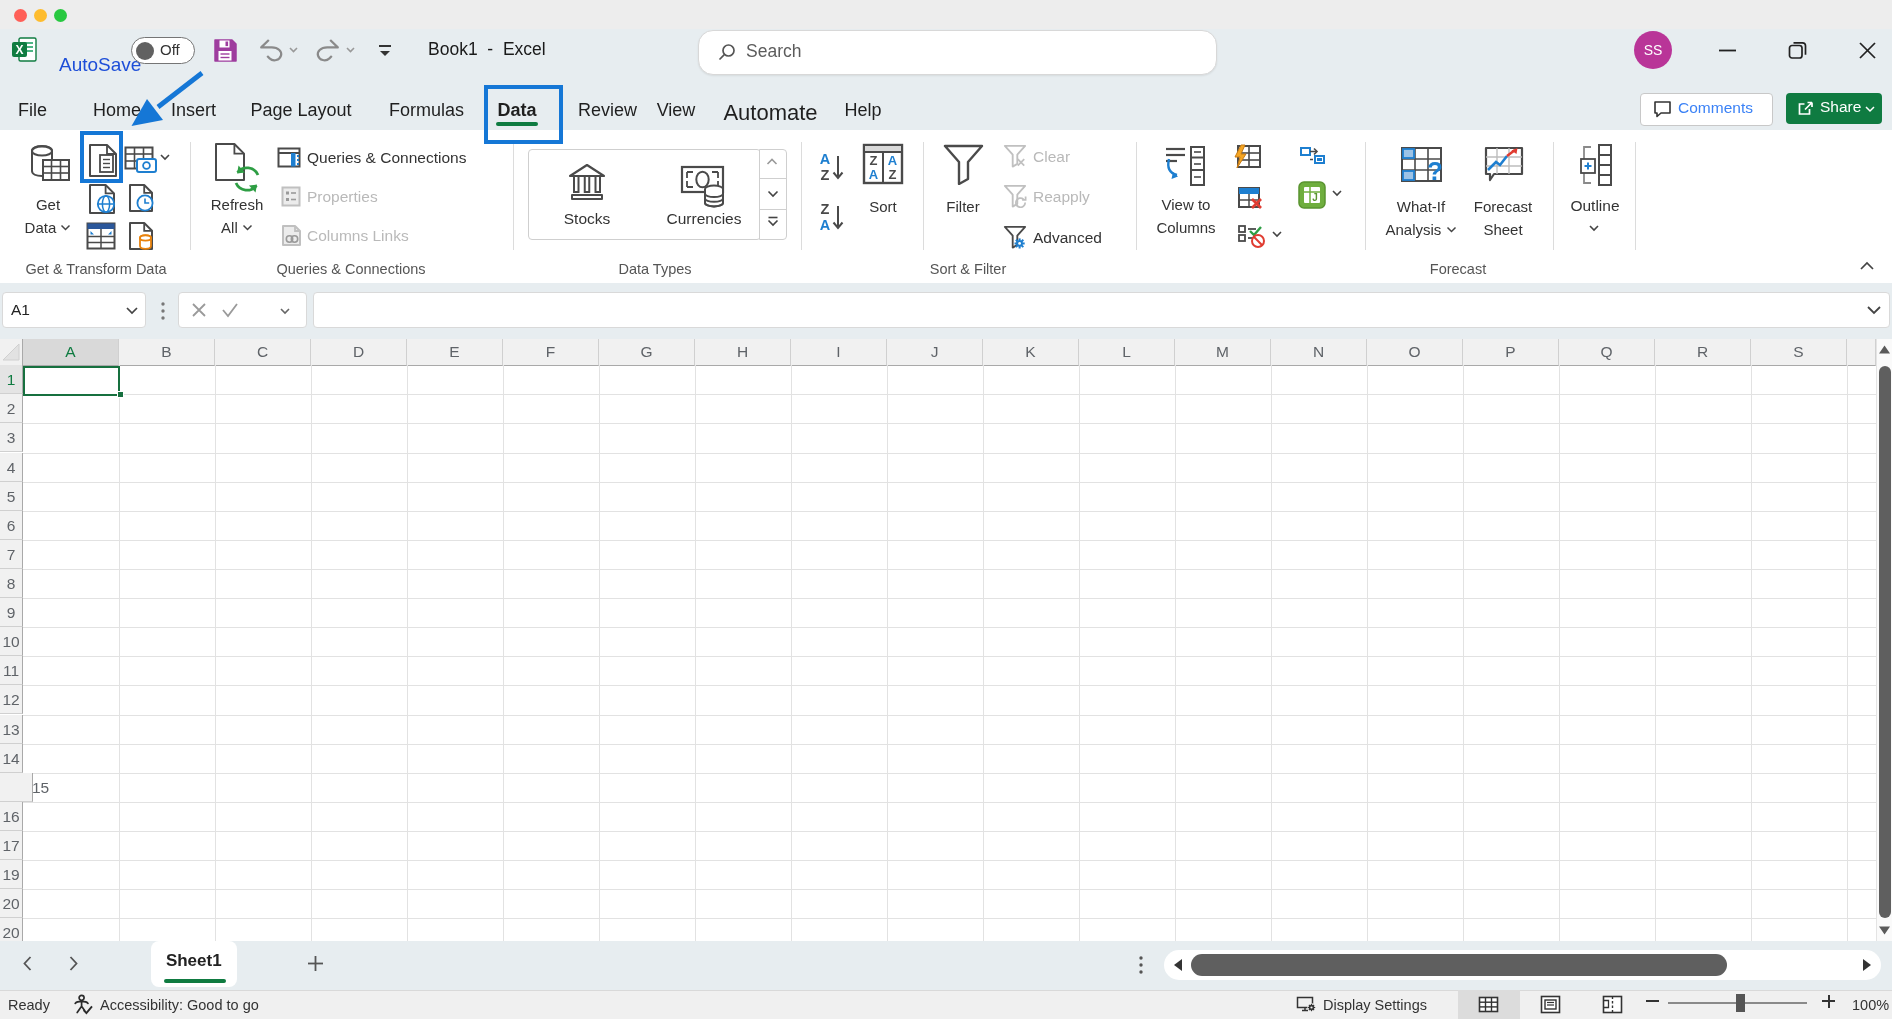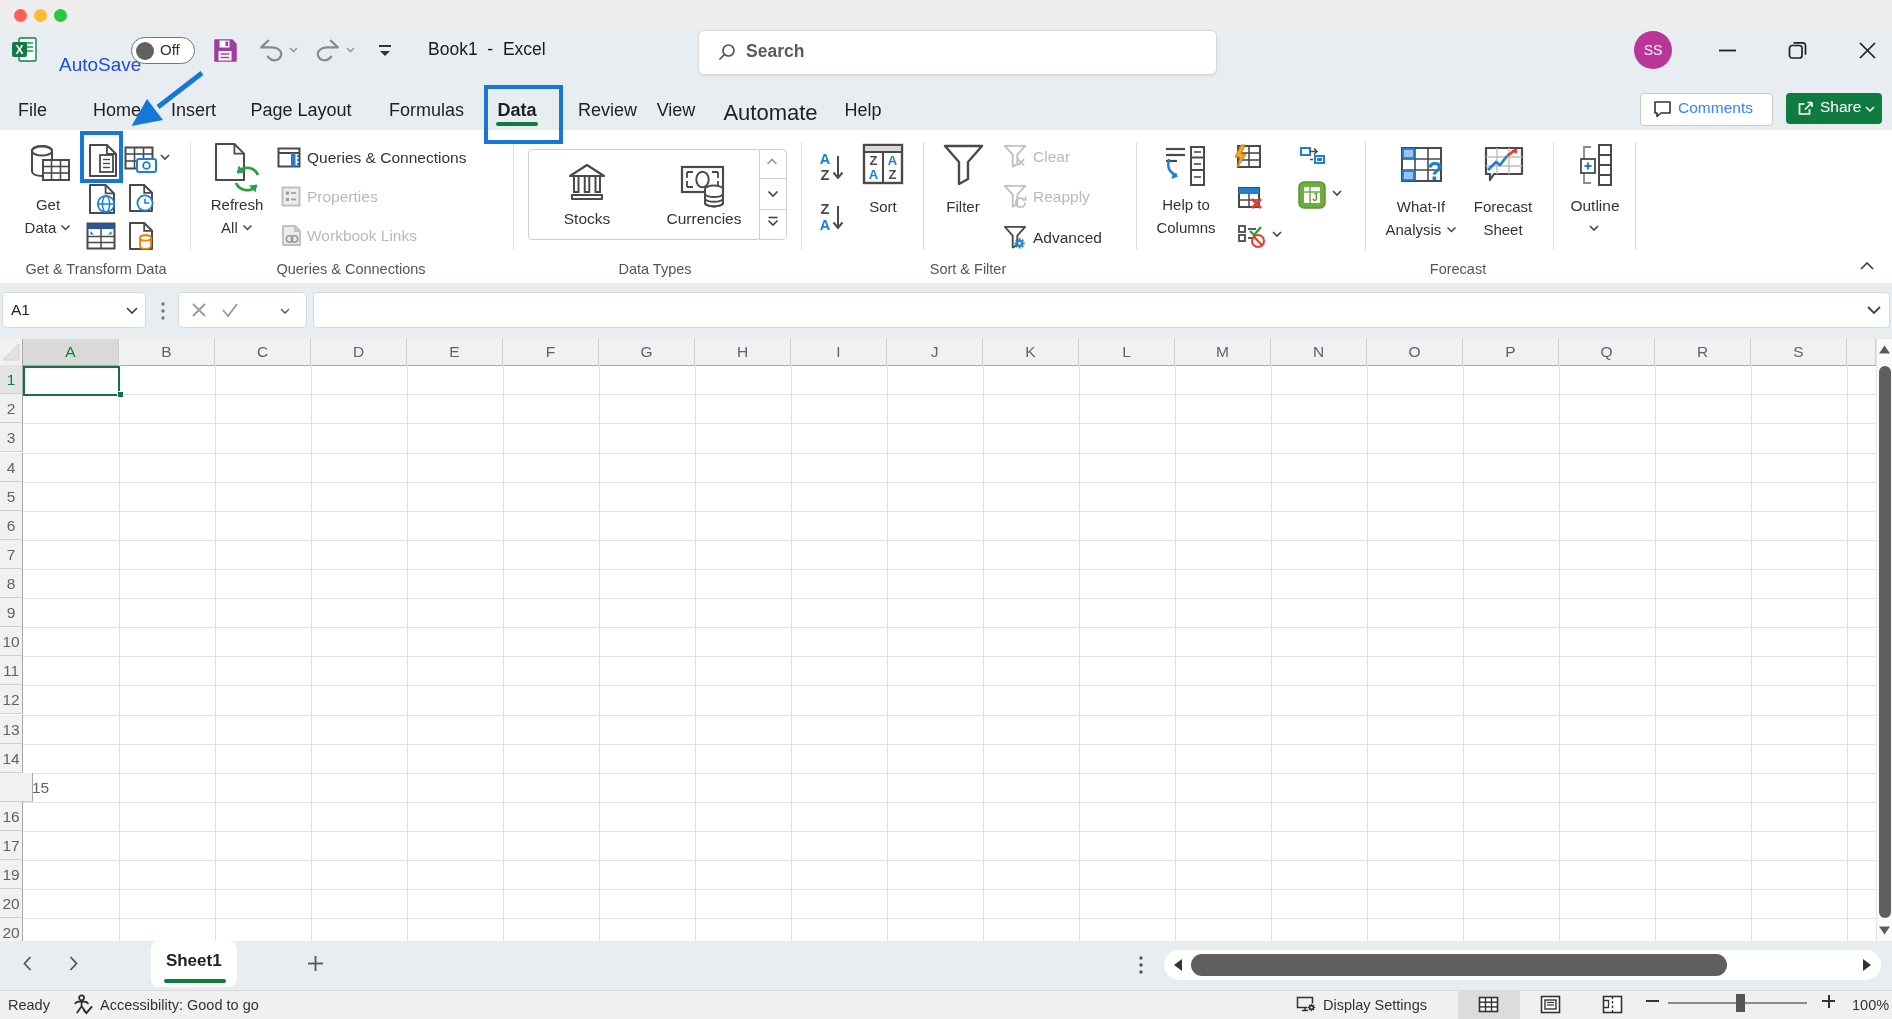--- a/index.html
+++ b/index.html
@@ -69,21 +69,21 @@
       <path d="M2 2 l3.5 3.5 L9 2" class="chev" style="stroke:#999"></path>
     </svg>
   </div>
 <div class="ic" style="left:377px;top:44px;">
     <svg width="16" height="15" viewBox="0 0 16 15">
 <line x1="2" y1="2" x2="14" y2="2" stroke="#333" stroke-width="2"></line>
 <path d="M3 7 l5 5 l5 -5" fill="#333"></path>
     </svg>
   </div>
 <div class="ab" style="left:428px;top:39px;font-size:17.5px;color:#1a1a1a;">Book1&nbsp; -&nbsp; Excel</div>
-<div class="ab" style="left:698px;top:30px;width:517px;height:43px;background:#fff;border:1px solid #d8d8d8;border-radius:6px;box-shadow:0 1px 2px rgba(0,0,0,.08);font-weight:bold;">
+<div class="ab" style="left:698px;top:30px;width:517px;height:43px;background:#fff;border:1px solid #d8d8d8;border-radius:15px;box-shadow:0 1px 2px rgba(0,0,0,.08);">
 <svg width="20" height="20" viewBox="0 0 20 20" style="position:absolute;left:18px;top:11px;">
 <circle cx="11.5" cy="8.5" r="5.5" fill="none" stroke="#555" stroke-width="1.7"></circle>
 <line x1="7.3" y1="12.7" x2="2.5" y2="17.5" stroke="#555" stroke-width="1.7"></line>
     </svg>
 <div class="ab" style="left:47px;top:10px;font-size:17.5px;color:#5c5c5c;">Search</div>
   </div>
 <div class="ab" style="left:1634px;top:31px;width:38px;height:38px;border-radius:50%;background:#b93598;color:#fff;font-size:14px;text-align:center;line-height:38px;">SS</div>
 <div class="ic" style="left:1717px;top:40px;">
     <svg width="21" height="21" viewBox="0 0 21 21">
 <line x1="2" y1="10.5" x2="19" y2="10.5" stroke="#222" stroke-width="1.8"></line>
@@ -264,21 +264,21 @@
   </div>
 <div class="itxt gray" style="left:307px;top:189px;font-size:15.5px;">Properties</div>
 <div class="ic" style="left:281px;top:224px;">
     <svg width="22" height="23" viewBox="0 0 22 23">
 <path d="M2 2 h12 l5 5 v14 h-17z" fill="#ececec" stroke="#c0c0c0" stroke-width="2" stroke-linejoin="round"></path>
 <path d="M14 2 v5 h5" fill="none" stroke="#c0c0c0" stroke-width="1.8"></path>
 <circle cx="8.5" cy="15" r="3.2" fill="none" stroke="#9a9a9a" stroke-width="1.6"></circle>
 <circle cx="13.5" cy="15" r="3.2" fill="none" stroke="#9a9a9a" stroke-width="1.6"></circle>
 </svg>
   </div>
-<div class="itxt gray" style="left:307px;top:228px;font-size:15.5px;">Workbook Links</div>
+<div class="itxt gray" style="left:307px;top:228px;font-size:15.5px;">Columns Links</div>
 <div class="ab" style="left:528px;top:149px;width:231px;height:89px;background:#fff;border:1px solid #cfcfcf;border-radius:4px;"></div>
 <div class="ic" style="left:566px;top:161px;">
     <svg width="42" height="42" viewBox="0 0 42 42">
 <path d="M21 4 L38 15 H4 Z" fill="#fff" stroke="#4a4a4a" stroke-width="2.2" stroke-linejoin="round"></path>
 <rect x="8" y="15" width="4.5" height="16" fill="#fff" stroke="#4a4a4a" stroke-width="2"></rect>
 <rect x="18.75" y="15" width="4.5" height="16" fill="#fff" stroke="#4a4a4a" stroke-width="2"></rect>
 <rect x="29.5" y="15" width="4.5" height="16" fill="#fff" stroke="#4a4a4a" stroke-width="2"></rect>
 <path d="M6 34 h30 v4 h-30z" fill="#fff" stroke="#4a4a4a" stroke-width="2" stroke-linejoin="round"></path>
 </svg>
   </div>
@@ -385,21 +385,21 @@
 <g stroke="#4a4a4a" stroke-width="2" fill="#fff">
 <rect x="28" y="2" width="13" height="38"></rect>
 <line x1="28" y1="12.5" x2="41" y2="12.5"></line>
         <line x1="28" y1="25" x2="41" y2="25"></line>
 </g>
 <line x1="31" y1="7" x2="38" y2="7" stroke="#4a4a4a" stroke-width="1.6"></line>
 <line x1="31" y1="19" x2="38" y2="19" stroke="#4a4a4a" stroke-width="1.6"></line>
 <line x1="31" y1="32" x2="38" y2="32" stroke="#4a4a4a" stroke-width="1.6"></line>
 </svg>
   </div>
-<div class="btxt" style="left:1151px;top:197px;width:70px;">Help to</div>
+<div class="btxt" style="left:1151px;top:197px;width:70px;">View to</div>
 <div class="btxt" style="left:1151px;top:220px;width:70px;">Columns</div>
 <div class="ic" style="left:1233px;top:144px;">
     <svg width="29" height="25" viewBox="0 0 29 25">
 <rect x="5" y="2" width="22" height="21" fill="#fff" stroke="#4a4a4a" stroke-width="2"></rect>
 <line x1="5" y1="9" x2="27" y2="9" stroke="#4a4a4a" stroke-width="1.6"></line>
 <line x1="5" y1="16" x2="27" y2="16" stroke="#4a4a4a" stroke-width="1.6"></line>
 <line x1="16" y1="2" x2="16" y2="23" stroke="#4a4a4a" stroke-width="1.6"></line>
 <path d="M8 1 L2 13 h5 L4 24 L13 10 h-5 L12 1 z" fill="#f5a623" stroke="#c77b16" stroke-width="1"></path>
 </svg>
   </div>

